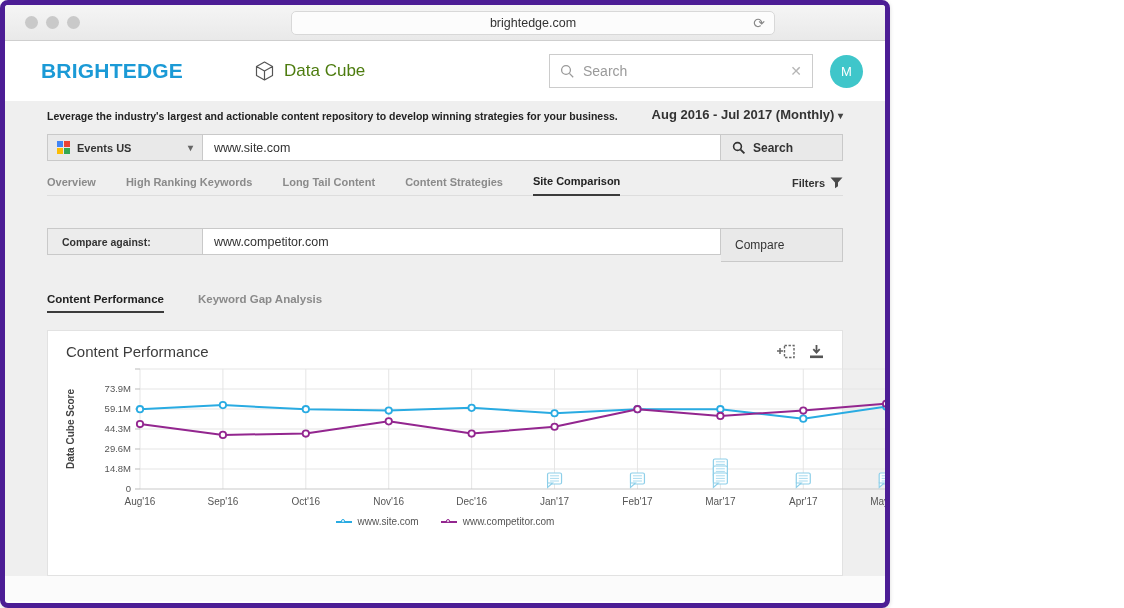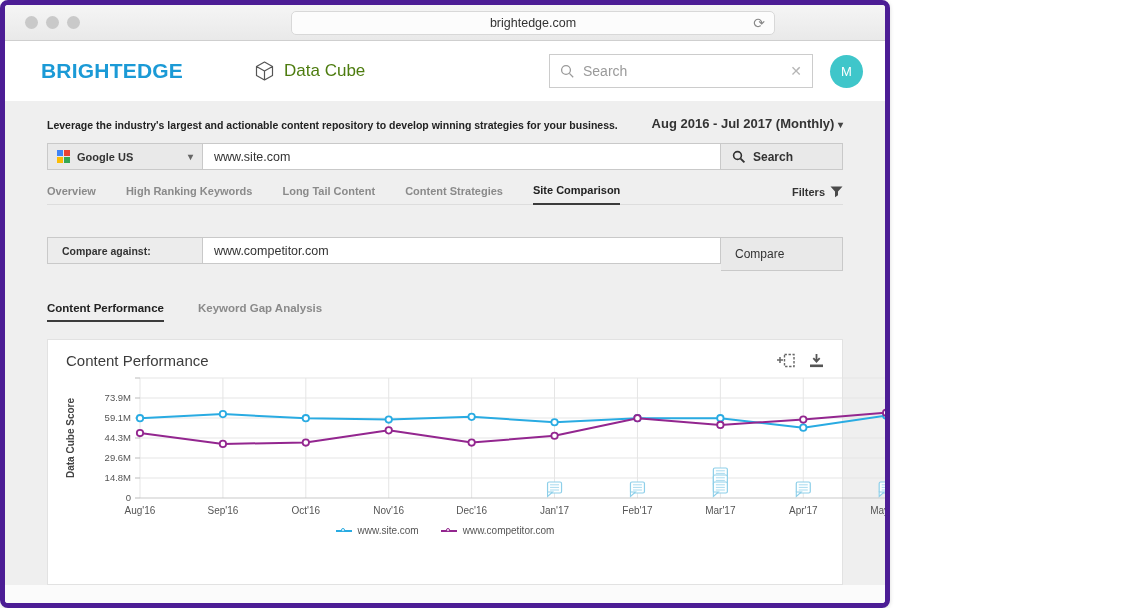--- a/index.html
+++ b/index.html
@@ -29,21 +29,21 @@
                    font-family: "Liberation Sans", sans-serif; min-width: 0; }
   .hsearch input::placeholder { color: #9a9a9a; }
   .hclose { color: #b5b5b5; font-size: 14px; cursor: pointer; }
   .avatar { width: 33px; height: 33px; border-radius: 50%; background: #3fc6ca; color: #fff;
             display: flex; align-items: center; justify-content: center; font-size: 13px;
             margin: 0 22px 0 17px; }
 
   
   .content { background: #efefef; height: 487px; }
   .row { margin: 0 42px; }
-  .introrow { display: flex; justify-content: space-between; align-items: flex-end; padding-top: 15px; }
+  .introrow { display: flex; justify-content: space-between; align-items: flex-end; padding-top: 6px; }
   .desc { font-size: 10.5px; font-weight: bold; color: #222; }
   .daterange { font-size: 13px; font-weight: bold; color: #333; cursor: pointer; white-space: nowrap; }
   .daterange .caret { font-size: 10px; color: #444; }
 
   .querybar { display: flex; height: 27px; margin-top: 12px; }
   .engine { width: 156px; background: #e9e9e9; border: 1px solid #c9c9c9; display: flex;
             align-items: center; gap: 7px; padding: 0 9px; font-size: 11px; font-weight: bold; color: #333; }
   .engine .caret { margin-left: auto; color: #666; font-size: 10px; }
   .siteinput { flex: 1; border: 1px solid #c9c9c9; border-left: none; background: #fff; }
   .siteinput input { width: 100%; height: 100%; border: none; outline: none; padding: 0 11px;
@@ -139,21 +139,21 @@
     </div>
 
     <div class="row querybar">
       <div class="engine">
         <svg width="13" height="13" viewBox="0 0 13 13">
           <rect x="0" y="0" width="6" height="6" fill="#4285f4"></rect>
           <rect x="7" y="0" width="6" height="6" fill="#ea4335"></rect>
           <rect x="0" y="7" width="6" height="6" fill="#fbbc05"></rect>
           <rect x="7" y="7" width="6" height="6" fill="#34a853"></rect>
         </svg>
-        <span>Google US</span>
+        <span>Events US</span>
         <span class="caret">▾</span>
       </div>
       <div class="siteinput">
         <input type="text" value="www.site.com" style="">
       </div>
       <div class="searchbtn">
         <svg width="14" height="14" viewBox="0 0 14 14">
           <circle cx="5.5" cy="5.5" r="3.9" fill="none" stroke="#333" stroke-width="1.6"></circle>
           <line x1="8.6" y1="8.6" x2="12.4" y2="12.4" stroke="#333" stroke-width="1.9"></line>
         </svg>

